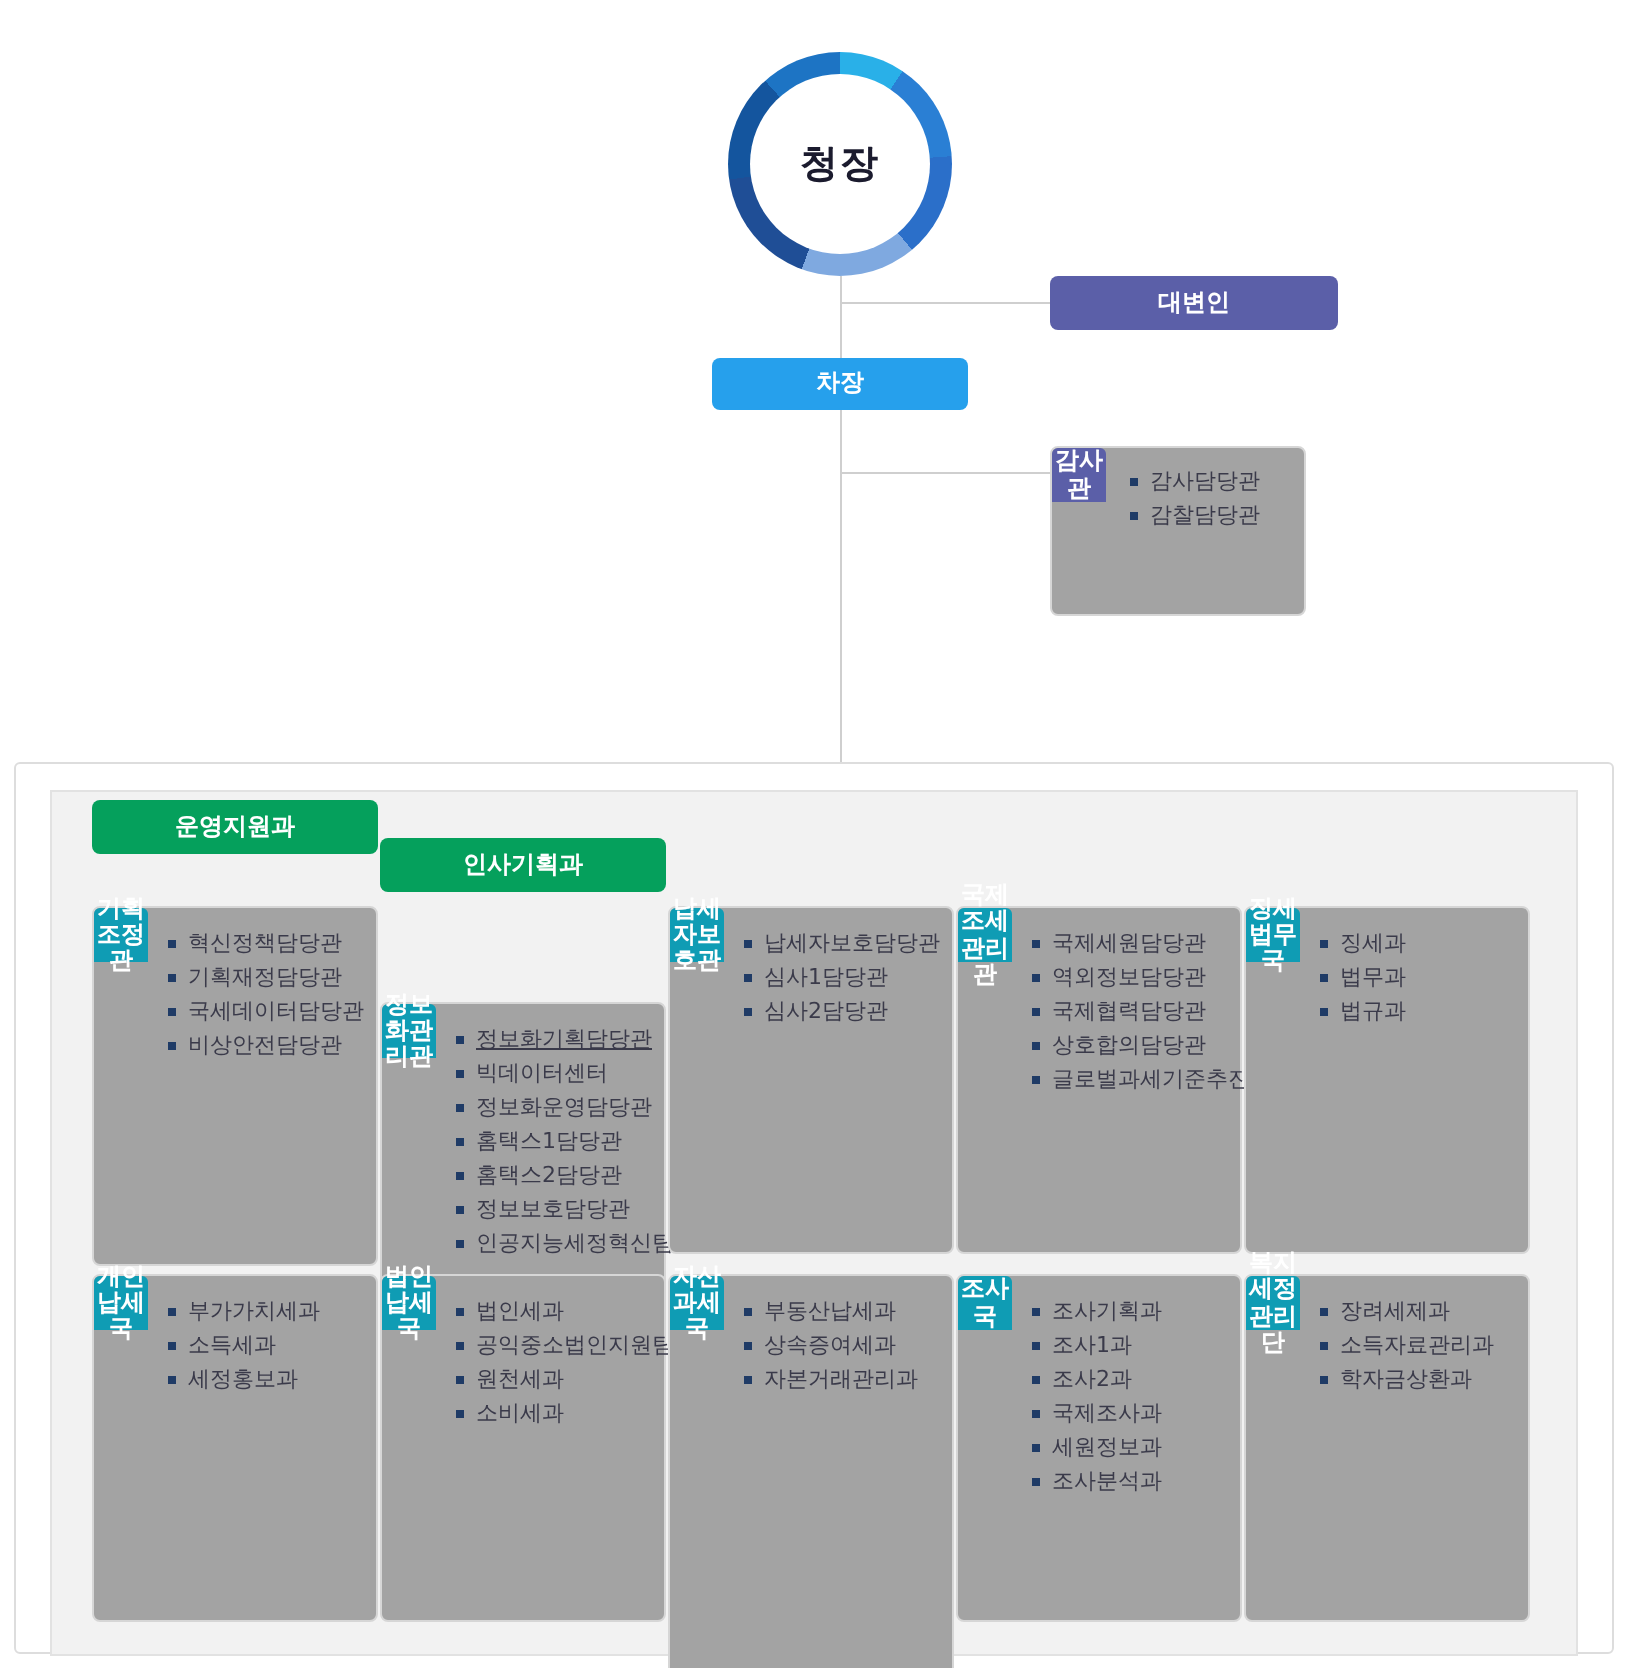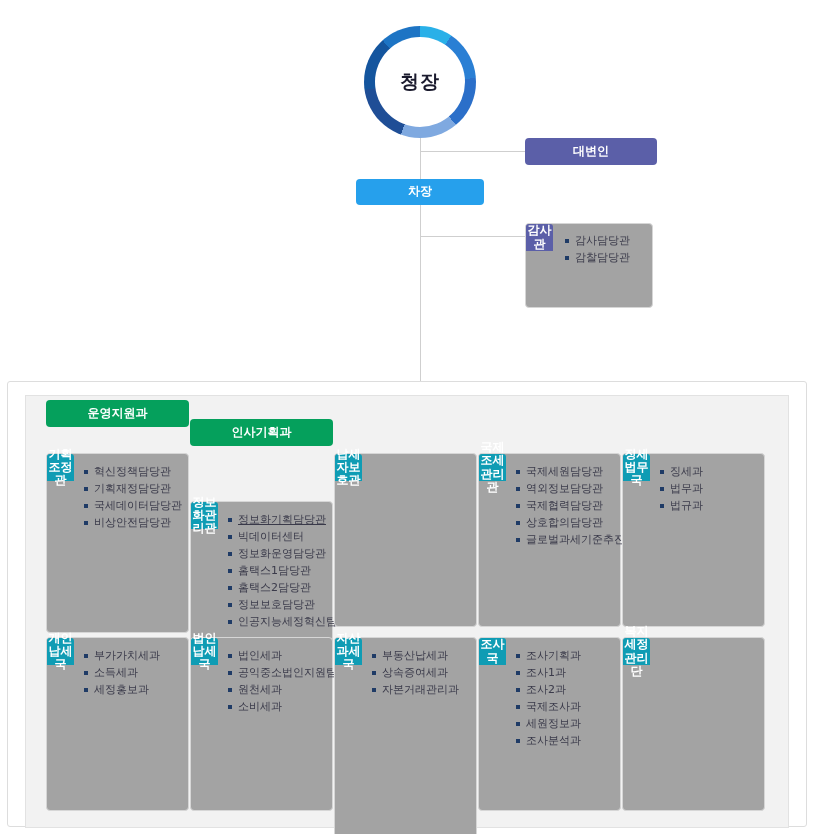--- a/index.html
+++ b/index.html
@@ -141,21 +141,21 @@
     <span id="circle-label">청장</span>
   </div>
 </div>
 
 <div class="vline" style="left:420px; top:138px; height:245px;"></div>
 
 <div class="hline" style="left:420px; top:151px; width:106px;"></div>
 
 <div class="hline" style="left:420px; top:236px; width:106px;"></div>
 
-<div class="node bar purple" id="box-spokesperson" style="left:525px; top:138px; width:132px; height:27px;">
+<div class="node bar purple" id="box-spokesperson" style="left:525px; top:138px; width:144px; height:27px;">
   <span>대변인</span>
 </div>
 
 <div class="node bar blue" id="box-deputy" style="left:356px; top:179px; width:128px; height:26px;">
   <span>차장</span>
 </div>
 
 <div class="node card" id="card-gamsagwan">
   <div class="bar purple">
     <span>감사관</span>
@@ -206,20 +206,27 @@
     <li><span>정보보호담당관</span></li>
     <li><span>인공지능세정혁신팀</span></li>
   </ul>
     </div>
 </div>
 
 <div class="node card bigcard row1" style="left:334px; top:453px; height:174px;">
   <div class="bar teal">
       <span>납세자보호관</span>
     </div>
+  <div class="card-body">
+      <ul>
+    <li><span>납세자보호담당관</span></li>
+    <li><span>심사1담당관</span></li>
+    <li><span>심사2담당관</span></li>
+  </ul>
+    </div>
 </div>
 
 <div class="node card bigcard row1" style="left:478px; top:453px; height:174px;">
   <div class="bar teal">
       <span>국제조세관리관</span>
     </div>
   <div class="card-body">
       <ul>
     <li><span>국제세원담당관</span></li>
     <li><span>역외정보담당관</span></li>
@@ -296,13 +303,20 @@
     <li><span>세원정보과</span></li>
     <li><span>조사분석과</span></li>
   </ul>
     </div>
 </div>
 
 <div class="node card bigcard row2" style="left:622px; top:637px; height:174px;">
   <div class="bar teal">
       <span>복지세정관리단</span>
     </div>
+  <div class="card-body">
+      <ul>
+    <li><span>장려세제과</span></li>
+    <li><span>소득자료관리과</span></li>
+    <li><span>학자금상환과</span></li>
+  </ul>
+    </div>
 </div>
 
 </body></html>

